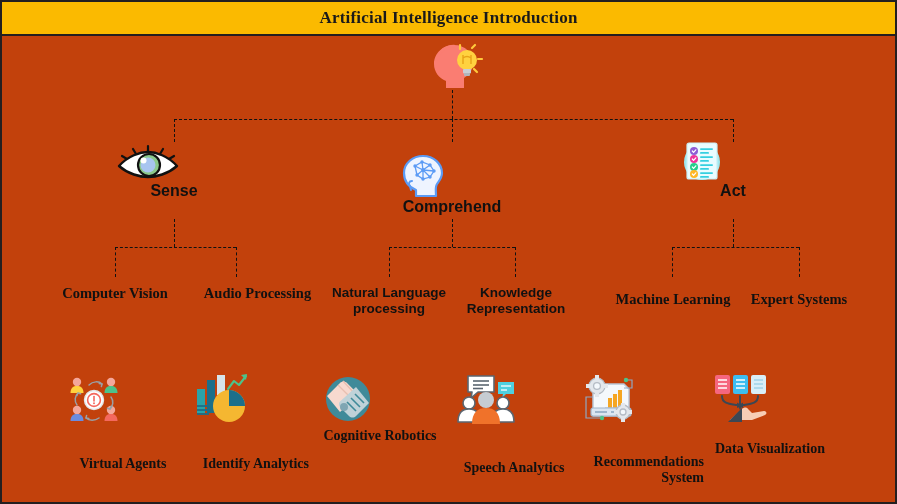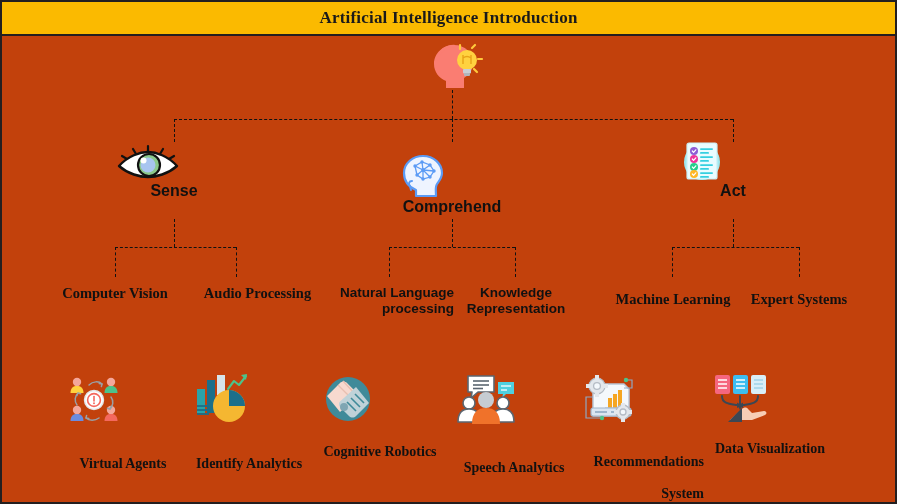--- a/index.html
+++ b/index.html
@@ -71,21 +71,20 @@
     white-space: normal;
     line-height: 1.2;
   }
   .app-label {
     font-family: "Liberation Serif", serif;
     font-weight: bold;
     font-size: 14px;
     color: #111111;
     line-height: 1.15;
     white-space: nowrap;
-    margin-top: 16px;
   }
   .app-label.wrap {
     white-space: normal;
     line-height: 1.15;
     text-align: right;
   }
   
   .conn-v {
     position: absolute;
     width: 0;
@@ -228,21 +227,21 @@
   <div class="conn-v" style="left:797px; top:245px; height:30px;"></div>
 
   <div class="node" style="left:48px; top:283px; width:130px;">
     <div class="leaf-label">Computer Vision</div>
   </div>
 
   <div class="node" style="left:189px; top:283px; width:133px;">
     <div class="leaf-label">Audio Processing</div>
   </div>
 
-  <div class="node" style="left:322px; top:283px; width:130px;text-align:right;">
+  <div class="node" style="left:322px; top:283px; width:130px;">
     <div class="leaf-label sans">Natural Language</div>
     <div class="leaf-label sans">processing</div>
   </div>
 
   <div class="node" style="left:607px; top:289px; width:128px;">
     <div class="leaf-label">Machine Learning</div>
   </div>
 
   <div class="node" style="left:449px; top:283px; width:130px;">
     <div class="leaf-label sans">Knowledge</div>
@@ -290,21 +289,21 @@
           <path d="M36 46 C32 49 26 49 23 46"></path>
             <path d="M23 46 L25.8 46.6 M23 46 L23.6 43.4"></path>
           <path d="M14 33 C11 29 12 24 15 21"></path>
             <path d="M15 21 L13.8 23.6 M15 21 L17.6 21.8"></path>
         </g>
       </svg>
     </span>
     <div class="app-label" style="margin-top:28px;">Virtual Agents</div>
   </div>
 
-  <div class="node" style="left:187px; top:370px; width:120px;">
+  <div class="node" style="left:187px; top:370px; width:120px;text-align:right;">
     <span class="icon-wrap">
       <svg width="62" height="56" viewBox="0 0 62 56" aria-hidden="true">
 
         <rect x="8" y="17" width="8" height="24" fill="#2aa3a8"></rect>
         <rect x="18" y="8" width="8" height="33" fill="#1b6f8a"></rect>
         <rect x="28" y="3" width="8" height="20" fill="#d6e4ea"></rect>
 
         <g stroke="#1b6f8a" stroke-width="1.8">
           <line x1="8" y1="34" x2="20" y2="34"></line>
           <line x1="8" y1="38" x2="20" y2="38"></line>

